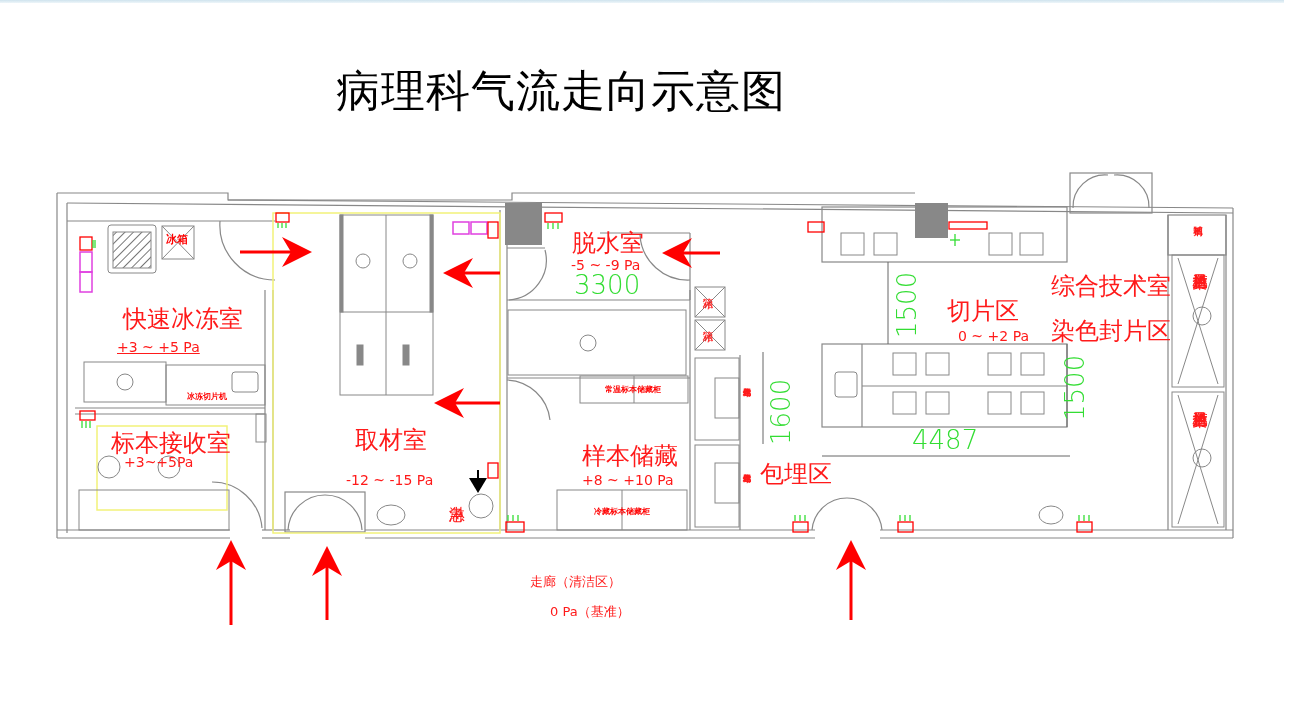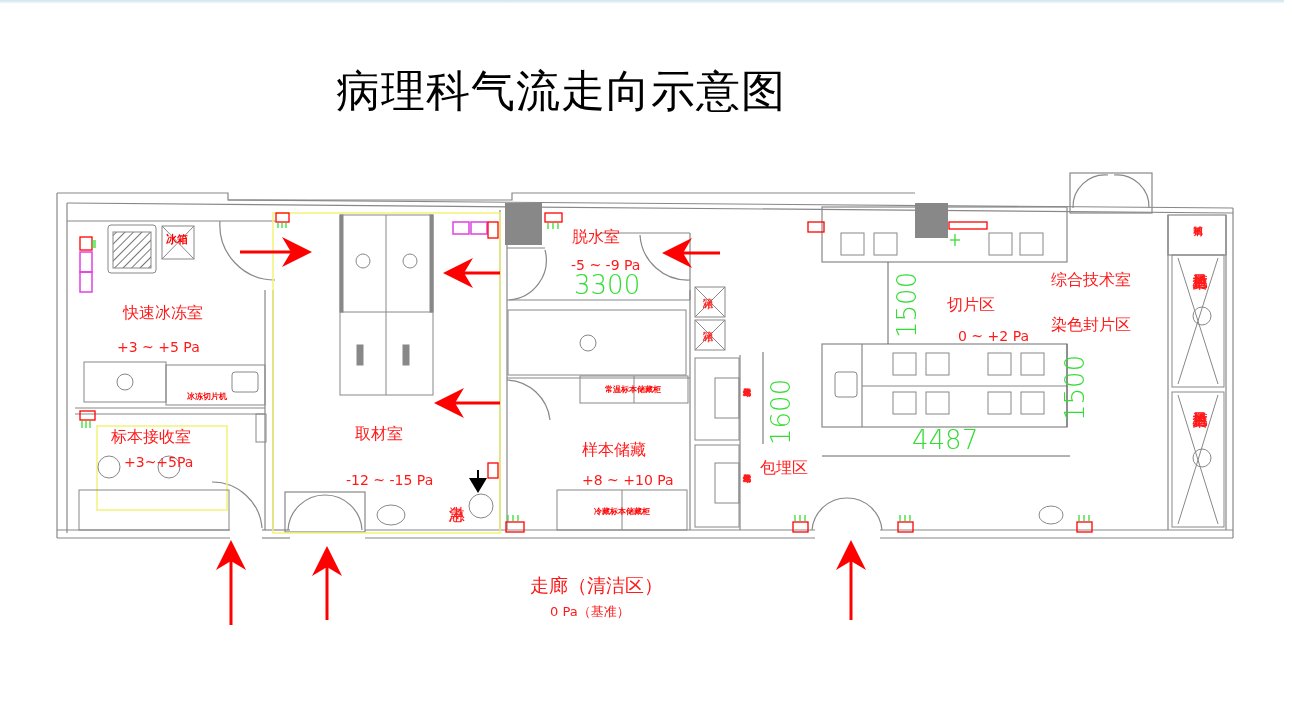--- a/index.html
+++ b/index.html
@@ -1,21 +1,21 @@
 <!DOCTYPE html>
 <html><head>
 <meta charset="utf-8">
 <style>
   html, body { margin: 0; padding: 0; background: #ffffff; }
   body { width: 1292px; height: 714px; position: relative; overflow: hidden; font-family: "DejaVu Sans", sans-serif; }
   .topbar { position: absolute; left: 0; top: 0; width: 1284px; height: 3px; background: linear-gradient(to bottom, #cfe3ee, #eef6f9); }
   .title { position: absolute; left: 0; width: 1122px; top: 62px; text-align: center; font-size: 44px; color: #000; letter-spacing: 1px; font-family: "DejaVu Sans", sans-serif; }
   svg.plan { position: absolute; left: 0; top: 0; }
   .lbl { position: absolute; color: #ff1a1a; white-space: nowrap; font-family: "DejaVu Serif", serif; }
-  .lbl.cn { font-size: 16px; }
+  .lbl.cn { font-size: 24px; }
   .lbl.pa { font-family: "DejaVu Sans", sans-serif; font-size: 14px; }
   .dim { position: absolute; color: #33dd33; font-family: "DejaVu Sans", sans-serif; font-size: 26px; white-space: nowrap; font-weight: 300; }
   .dim.v { transform: rotate(-90deg); transform-origin: left top; }
   .small { position: absolute; color: #ff0000; font-size: 8px; font-weight: bold; white-space: nowrap; font-family: "DejaVu Sans", sans-serif; }
   .vtext { position: absolute; color: #ff1a1a; font-family: "DejaVu Serif", serif; writing-mode: vertical-rl; white-space: nowrap; }
 </style>
 </head>
 <body>
 
 <div class="topbar"></div>
@@ -246,21 +246,21 @@
     <line x1="720" y1="253" x2="674" y2="253" marker-end="url(#ah)"></line>
     <line x1="231" y1="625" x2="231" y2="552" marker-end="url(#ah)"></line>
     <line x1="327" y1="620" x2="327" y2="558" marker-end="url(#ah)"></line>
     <line x1="851" y1="620" x2="851" y2="552" marker-end="url(#ah)"></line>
   </g>
   <path d="M469,478 L487,478 L478,493 Z" fill="#000"></path>
   <line x1="478" y1="470" x2="478" y2="480" stroke="#000" stroke-width="2"></line>
 </svg>
 
 <div class="lbl cn" style="left:123px;top:303px;">快速冰冻室</div>
-<div class="lbl pa" style="left:117px;top:339px;">+3 ~ +5 Pa</div>
+<div class="lbl pa" style="left:117px;top:339px;text-decoration:underline;">+3 ~ +5 Pa</div>
 
 <div class="lbl cn" style="left:111px;top:427px;">标本接收室</div>
 <div class="lbl pa" style="left:124px;top:454px;">+3~+5Pa</div>
 
 <div class="lbl cn" style="left:355px;top:424px;">取材室</div>
 <div class="lbl pa" style="left:346px;top:472px;text-align:center;">-12 ~ -15 Pa</div>
 
 <div class="lbl cn" style="left:572px;top:227px;">脱水室</div>
 <div class="lbl pa" style="left:571px;top:257px;">-5 ~ -9 Pa</div>
 
@@ -268,21 +268,21 @@
 <div class="lbl pa" style="left:582px;top:472px;">+8 ~ +10 Pa</div>
 
 <div class="lbl cn" style="left:760px;top:458px;">包埋区</div>
 
 <div class="lbl cn" style="left:947px;top:295px;">切片区</div>
 <div class="lbl pa" style="left:958px;top:328px;">0 ~ +2 Pa</div>
 
 <div class="lbl cn" style="left:1051px;top:270px;">综合技术室</div>
 <div class="lbl cn" style="left:1051px;top:315px;">染色封片区</div>
 
-<div class="lbl" style="left:530px;top:573px;font-size:19px;font-family:Liberation Sans, sans-serif;">走廊（清洁区）</div>
+<div class="lbl" style="left:530px;top:573px;font-size:13px;font-family:Liberation Sans, sans-serif;">走廊（清洁区）</div>
 <div class="lbl" style="left:550px;top:603px;font-size:13px;font-family:'DejaVu Sans',sans-serif;">0 Pa（基准）</div>
 
 <div class="small" style="left:166px;top:232px;font-size:11px;font-weight:bold;font-family:'DejaVu Serif',serif;">冰箱</div>
 <div class="small" style="left:187px;top:391px;">冰冻切片机</div>
 <div class="small" style="left:605px;top:384px;">常温标本储藏柜</div>
 <div class="small" style="left:594px;top:506px;">冷藏标本储藏柜</div>
 <div class="vtext" style="left:699px;top:289px;font-size:11px;">冰箱</div>
 <div class="vtext" style="left:699px;top:322px;font-size:11px;">冰箱</div>
 <div class="vtext" style="left:741px;top:382px;font-size:8px;font-weight:bold;">包埋工作站</div>
 <div class="vtext" style="left:741px;top:468px;font-size:8px;font-weight:bold;">包埋工作站</div>

